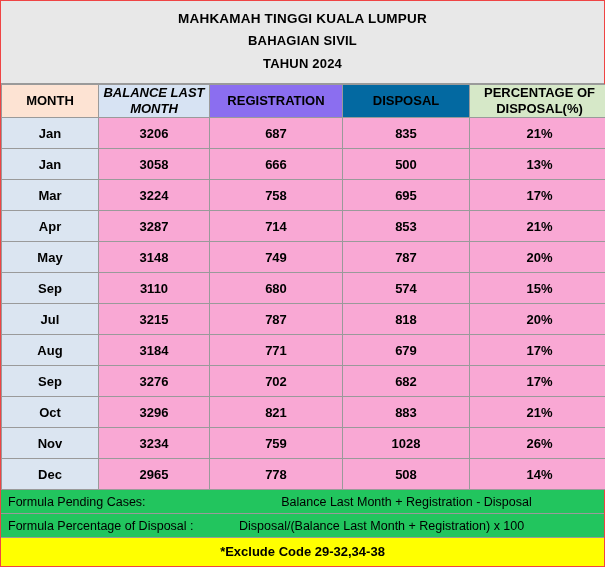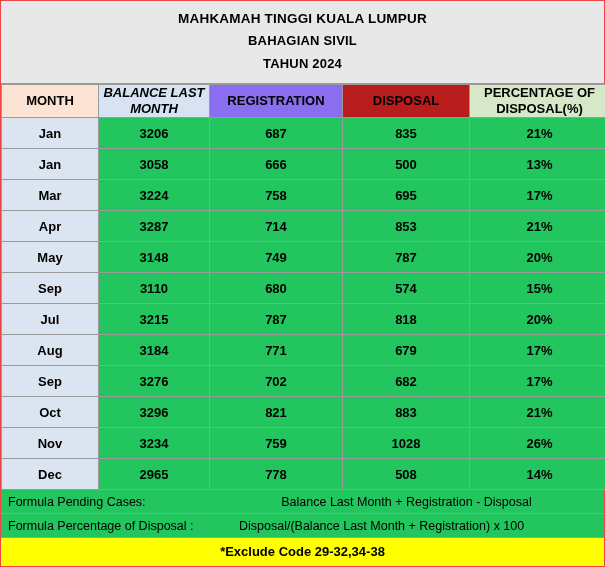--- a/index.html
+++ b/index.html
@@ -55,24 +55,24 @@
   }
   thead th {
     height: 54px;
     font-size: 12.5px;
     line-height: 1.25;
     padding: 2px 4px;
   }
   th.col-month   { background: #fde3d3; width: 96px; }
   th.col-balance { background: #d7e3f3; width: 110px; font-style: italic; }
   th.col-reg     { background: #8b6ef0; width: 132px; }
-  th.col-disp    { background: #b91c1c; width: 126px; }
+  th.col-disp    { background: #0369a1; width: 126px; }
   th.col-pct     { background: #d6e8c8; width: 139px; }
   tbody td.month-cell { background: #dbe5f1; }
-  tbody td.data-cell  { background: #22c55e; }
+  tbody td.data-cell  { background: #f9a8d4; }
   
   .formula-row {
     display: flex;
     align-items: center;
     border-bottom: 1px solid #9a9a9a;
     height: 30px;
     background: #22c55e;
     font-size: 12.5px;
   }
   .formula-label {

